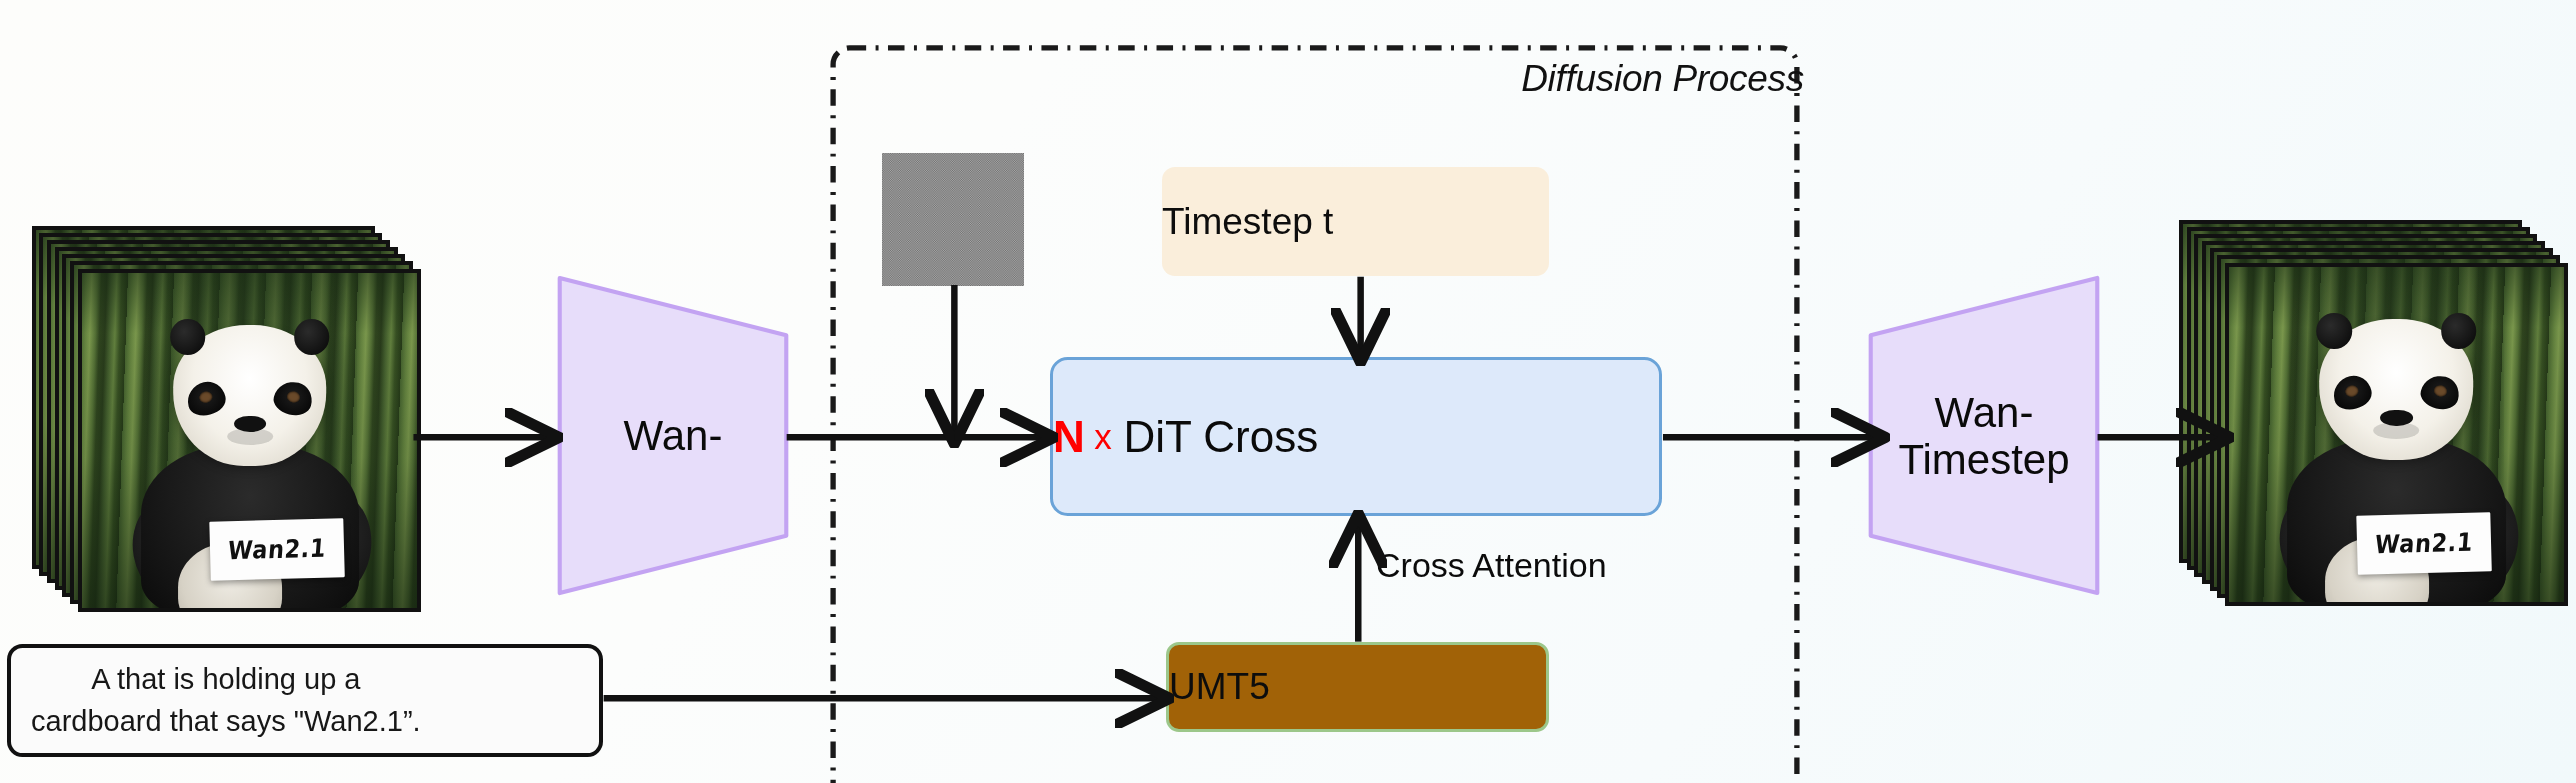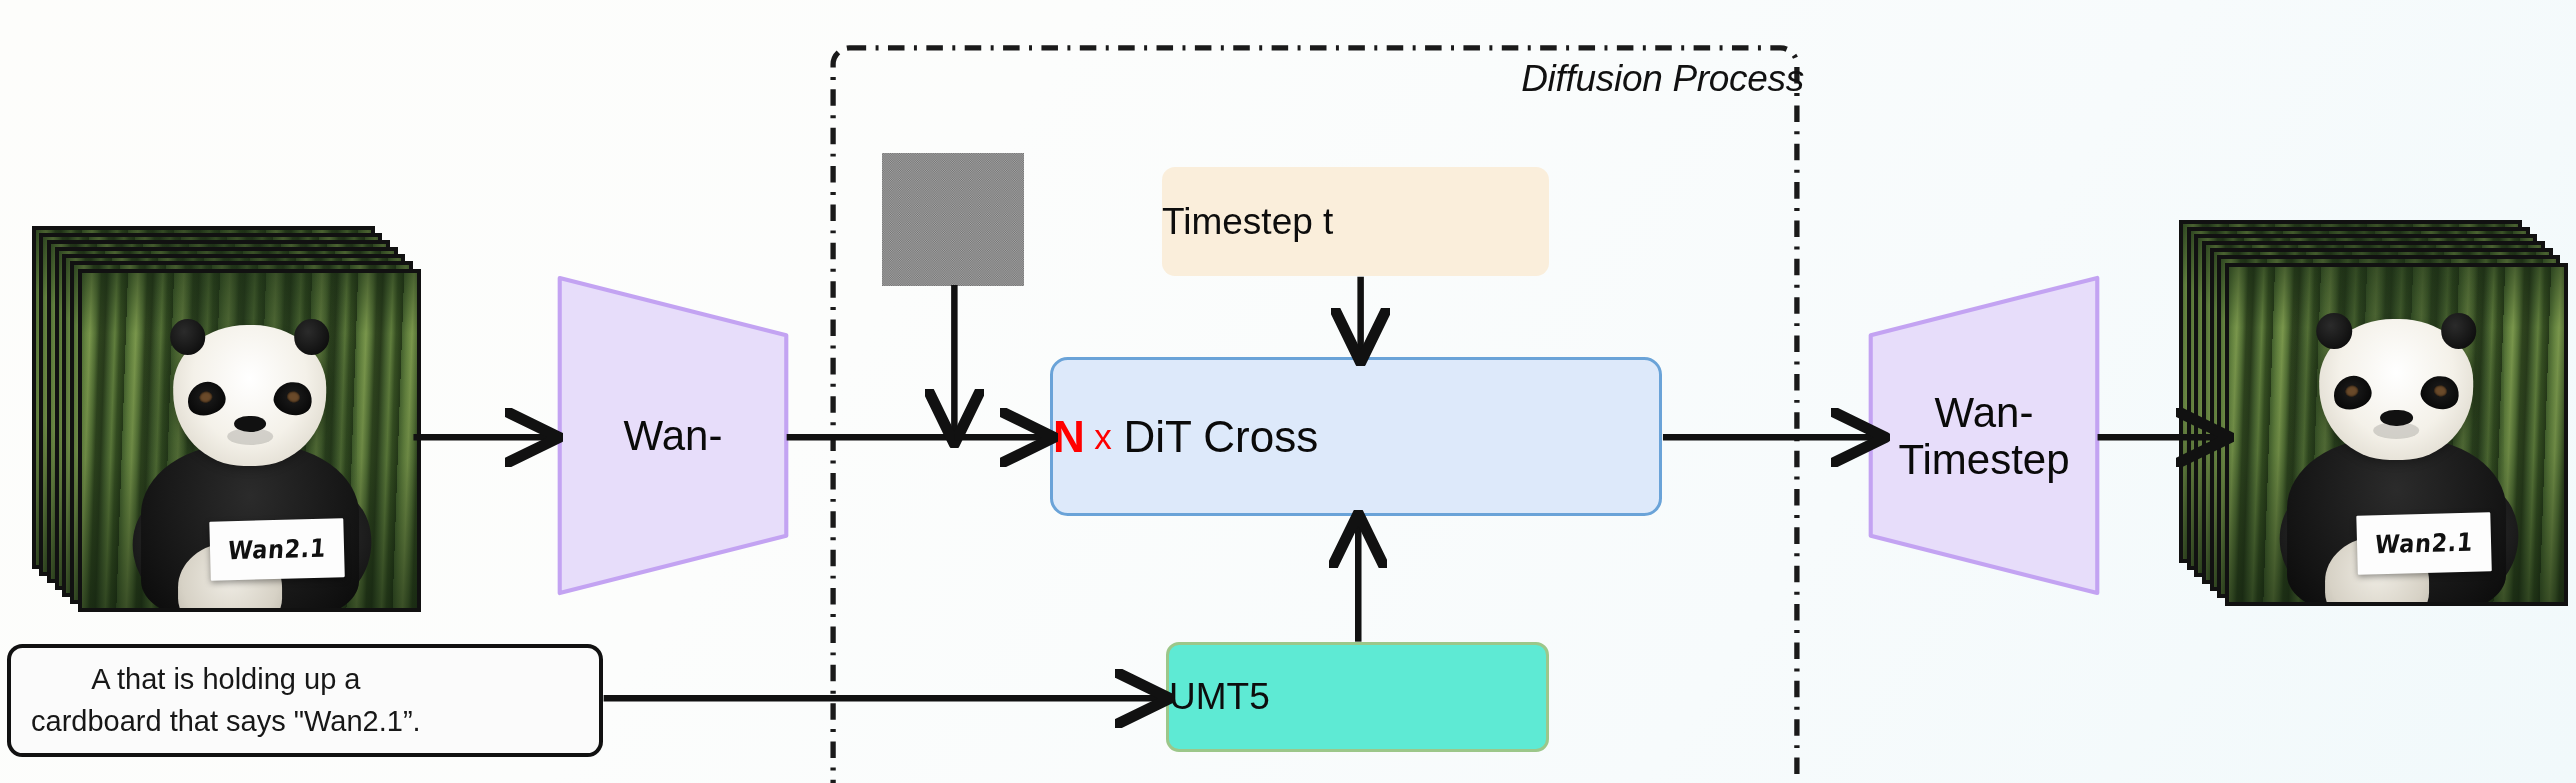--- a/index.html
+++ b/index.html
@@ -188,22 +188,22 @@
     left: 1050px; top: 320px; width: 612px; height: 159px;
     background: #dde9fa;
     border: 3px solid #6aa3d8;
     border-radius: 17.7px;
     font-size: 44px;
   }
   .node-dit .accent { color: #ff0000; font-weight: 700; }
   .node-dit .accent-x { color: #ff0000; font-weight: 400; font-size: 35px; }
   .node-dit .plain { color: #0a0a0a; }
   .node-umt5 {
-    left: 1166px; top: 605px; width: 383px; height: 110px;
-    background: #5eead4;
+    left: 1166px; top: 605px; width: 383px; height: 90px;
+    background: #a16207;
     border: 3px solid #9cc78a;
     border-radius: 13px;
     font-size: 37px; color: #0d0d0d;
   }
   .node-prompt {
     left: 7px; top: 607px; width: 596px; height: 113px;
     background: #fbfbfb;
     border: 4.1px solid #111;
     border-radius: 15.4px;
     font-size: 29px; color: #171717;
@@ -327,20 +327,21 @@
     <span style="display:inline-block;width:9.4px"></span>
     <span class="accent-x">x</span>
     <span style="display:inline-block;width:11.8px"></span>
     <span class="plain">DiT Cross</span>
   </div>
 
   <div class="node node-umt5">
     <span>UMT5</span>
   </div>
 
+  <div class="abs cross-attn-label">Cross Attention</div>
 
   <div class="node node-prompt">
     <div>
       <div>A that is holding up a</div>
       <div>cardboard that says "Wan2.1”.</div>
     </div>
   </div>
 
   <div class="abs trap" style="left:1866px; top:236px; width:236px; height:325px;">
     <svg width="236" height="325" viewBox="0 0 400 550" xmlns="http://www.w3.org/2000/svg">

